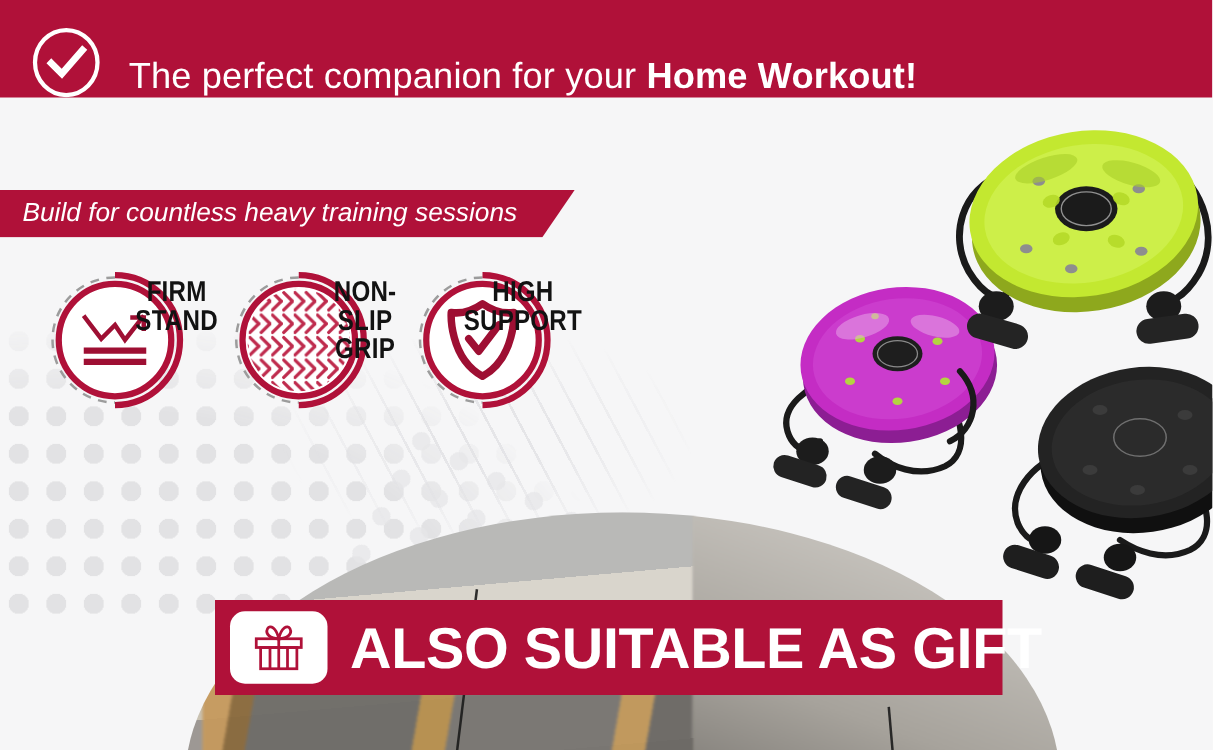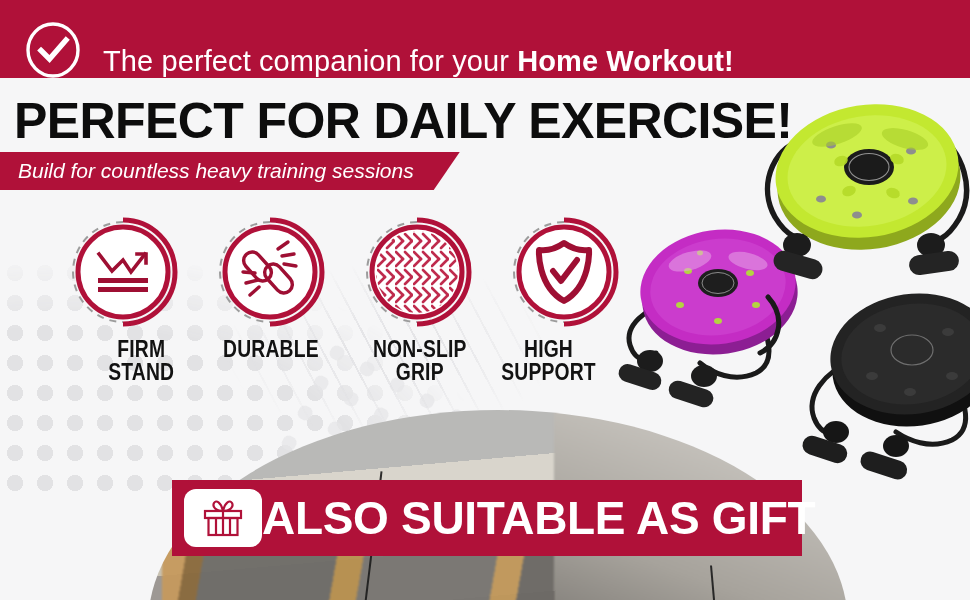--- a/index.html
+++ b/index.html
@@ -76,21 +76,21 @@
   .ribbon span{
     color:#fff;font-size:21px;white-space:nowrap;padding-left:14px;font-style:italic;
   }
 
   
   .features{
     position:absolute;left:34px;top:214px;width:600px;height:190px;
     display:flex;
   }
   .feature{
-    width:147px;display:flex;flex-direction:column;align-items:flex-end;
+    width:147px;display:flex;flex-direction:row;align-items:flex-start;
   }
   .badge{
     position:relative;width:116px;height:116px;
   }
   .badge svg{position:absolute;left:0;top:0;}
   .feature-label{
     margin-top:8px;text-align:center;
     font-size:23px;font-weight:bold;color:#121212;
     line-height:.98;letter-spacing:.2px;
     font-stretch:condensed;
@@ -141,21 +141,21 @@
     position:absolute;left:172px;top:480px;width:630px;height:76px;
     background:#b01139;
     display:flex;align-items:center;
   }
   .gift-icon-box{
     margin-left:12px;width:78px;height:58px;background:#fff;
     border-radius:12px;flex:0 0 auto;
     display:flex;align-items:center;justify-content:center;
   }
   .gift-text{
-    color:#fff;font-size:46px;font-weight:bold;
+    margin-left:18px;color:#fff;font-size:46px;font-weight:bold;
     letter-spacing:-.3px;white-space:nowrap;
   }
 </style>
 </head>
 <body>
 
 <div id="banner">
 
   <div class="dots-bg"></div>
   <div class="dots-bg2"></div>
@@ -174,21 +174,20 @@
   <div class="topbar">
     <svg class="check-circle" viewBox="0 0 56 56">
       <ellipse cx="28" cy="28" rx="25" ry="26" fill="none" stroke="#ffffff" stroke-width="3.4"></ellipse>
       <path d="M16 28.5 L24.5 37 L41 18" fill="none" stroke="#ffffff" stroke-width="5.4" stroke-linecap="square" stroke-linejoin="miter"></path>
     </svg>
     <div class="topbar-text">
       <span>The perfect companion for your </span><b>Home Workout!</b>
     </div>
   </div>
 
-  <div class="headline">PERFECT FOR DAILY EXERCISE!</div>
 
   <div class="ribbon">
     <span>Build for countless heavy training sessions</span>
   </div>
 
   <div class="features">
 
     <div class="feature">
       <div class="badge">
         <svg width="116" height="116" viewBox="0 0 116 116">
@@ -202,42 +201,20 @@
           <rect x="33" y="64" width="50" height="5" fill="#9e0f33"></rect>
           <rect x="33" y="73" width="50" height="5" fill="#9e0f33"></rect>
         </svg>
       </div>
       <div class="feature-label">
         <div>FIRM</div>
         <div>STAND</div>
       </div>
     </div>
 
-    <div class="feature">
-      <div class="badge">
-        <svg width="116" height="116" viewBox="0 0 116 116">
-          <path d="M58 8 A50 50 0 0 0 58 108" fill="none" stroke="#9c9c9c" stroke-width="2" stroke-dasharray="7 6"></path>
-          <path d="M58 6 A52 52 0 0 1 58 110" fill="none" stroke="#b01139" stroke-width="5"></path>
-          <circle cx="58" cy="58" r="45" fill="#ffffff" stroke="#b01139" stroke-width="5"></circle>
-          <g stroke="#9e0f33" fill="none" stroke-width="3.4" stroke-linecap="round">
-            <rect x="37" y="36" width="17" height="33" rx="8.5" transform="rotate(-42 45.5 52.5)"></rect>
-            <rect x="58" y="48" width="17" height="33" rx="8.5" transform="rotate(-42 66.5 64.5)"></rect>
-            <path d="M66 35 L76 28"></path>
-            <path d="M70 42 L82 40"></path>
-            <path d="M72 50 L84 52"></path>
-            <path d="M46 66 L34 69"></path>
-            <path d="M43 59 L31 58"></path>
-            <path d="M47 73 L38 81"></path>
-          </g>
-        </svg>
-      </div>
-      <div class="feature-label">
-        <div>DURABLE</div>
-      </div>
-    </div>
 
     <div class="feature">
       <div class="badge">
         <svg width="116" height="116" viewBox="0 0 116 116">
           <defs>
             <clipPath id="treadClip">
                 <circle cx="58" cy="58" r="41"></circle>
               </clipPath>
             <pattern id="tread" width="18" height="18" patternUnits="userSpaceOnUse">
               <g stroke="#b5track"></g>

